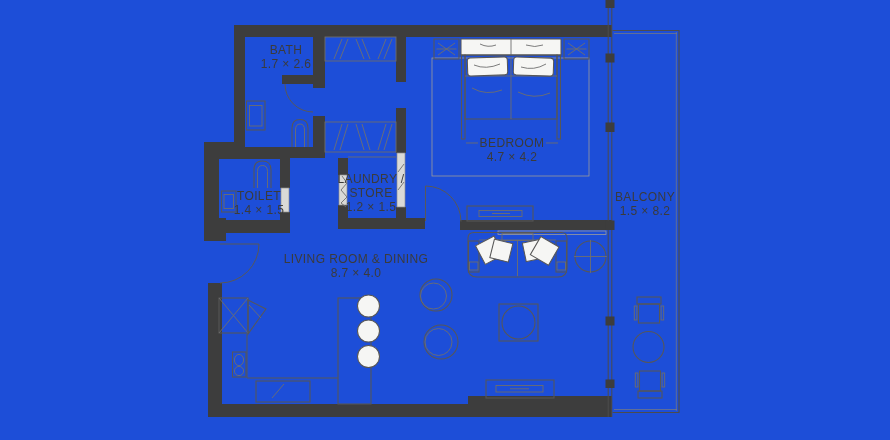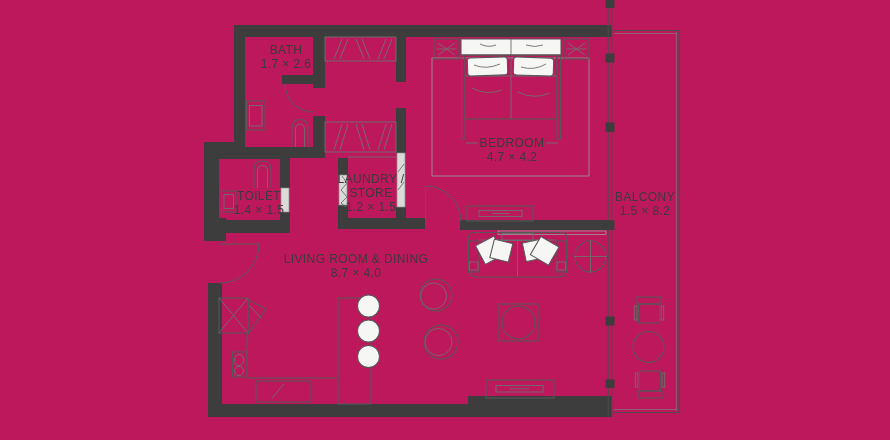--- a/index.html
+++ b/index.html
@@ -1,16 +1,16 @@
 <!DOCTYPE html>
 <html><head>
 <meta charset="utf-8">
 <style>
   html,body{margin:0;padding:0;background:#f6f6f4;width:890px;height:440px;overflow:hidden;}
-  .stage{position:relative;width:890px;height:440px;background:#be185d;}
+  .stage{position:relative;width:890px;height:440px;background:#1d4ed8;}
   svg{display:block}
   .wall{fill:#3d3d3d;}
   .thin{stroke:#585858;stroke-width:1;fill:none;}
   .thin2{stroke:#6e6e6e;stroke-width:.9;fill:none;}
   .fur{stroke:#575757;stroke-width:1.05;fill:#f6f6f4;}
   .furn{stroke:#575757;stroke-width:1.05;fill:none;}
   .lt{stroke:#9c9c9c;stroke-width:.8;fill:none;}
   .slider{fill:#dadad7;stroke:#8f8f8f;stroke-width:.7;}
   .hatch{stroke:#6f6f6f;stroke-width:.9;}
   .glass{stroke:#4c4c4c;stroke-width:1;}

